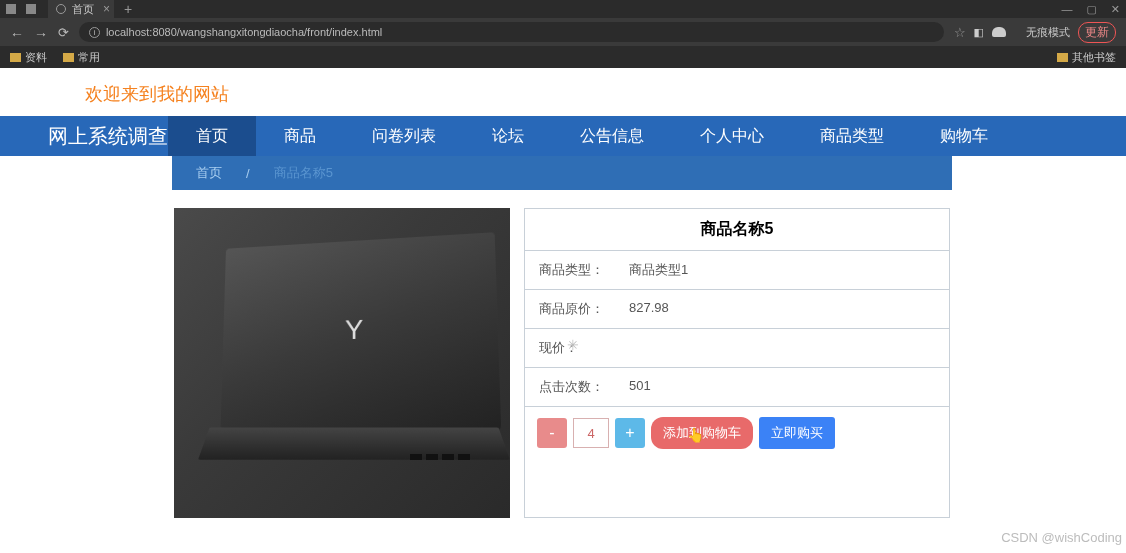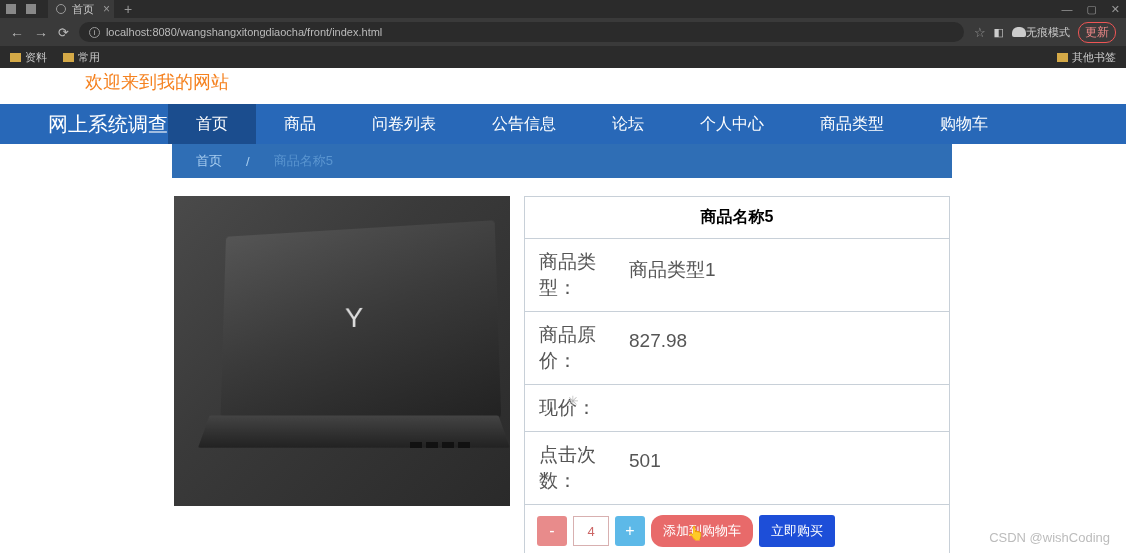--- a/index.html
+++ b/index.html
@@ -15,31 +15,31 @@
     .tab-plus { color: #999; margin-left: 10px; font-size: 14px; }
     .window-controls { margin-left: auto; display: flex; gap: 14px; color: #999; font-size: 11px; }
     
     .address-bar { background: #3a3a3a; height: 28px; display: flex; align-items: center; padding: 0 10px; gap: 10px; }
     .nav-arrow { color: #bbb; font-size: 14px; }
     .reload { color: #bbb; font-size: 13px; }
     .url-field { flex: 1; background: #2b2b2b; border-radius: 12px; height: 20px; display: flex; align-items: center; padding: 0 10px; color: #bbb; font-size: 11px; gap: 6px; }
     .url-field .info { width: 11px; height: 11px; border: 1px solid #999; border-radius: 50%; display: flex; align-items: center; justify-content: center; font-size: 8px; }
     .addr-right { display: flex; align-items: center; gap: 8px; color: #ccc; font-size: 11px; }
     .star { color: #999; font-size: 13px; }
-    .incognito { display: flex; align-items: center; gap: 0; }
+    .incognito { display: flex; align-items: center; gap: 20px; }
     .incognito-icon { width: 14px; height: 10px; background: #ccc; border-radius: 6px 6px 2px 2px; }
     .update-btn { border: 1px solid #e55; color: #e88; padding: 1px 6px; border-radius: 10px; font-size: 12px; }
     
     .bookmarks-bar { background: #2b2b2b; height: 22px; display: flex; align-items: center; padding: 0 10px; gap: 16px; color: #ccc; font-size: 11px; }
     .bm-item { display: flex; align-items: center; gap: 4px; justify-content: center; }
     .bm-folder { width: 11px; height: 9px; background: #d4a947; }
     .bm-other { margin-left: auto; }
     
     
-    .page-welcome { padding: 2px 0 10px 85px; color: #f58220; font-size: 18px; }
+    .page-welcome { padding: 14px 0 10px 85px; color: #f58220; font-size: 18px; }
     
     .main-nav { background: #2868b8; height: 40px; display: flex; align-items: center; padding-left: 48px; }
     .brand { color: #fff; font-size: 20px; }
     .nav-item { color: #fff; font-size: 16px; padding: 0 28px; height: 40px; display: flex; align-items: center; }
     .nav-item.active { background: #1b4d8e; }
     
     .breadcrumb-bar { background: #2f6eb5; height: 34px; margin: 0 auto; width: 780px; margin-left: 172px; display: flex; align-items: center; padding-left: 24px; gap: 24px; color: #6daae8; font-size: 13px; }
     .bc-home { color: #9fc; color: #a8cef0; }
     .bc-sep { color: #7db; color: #a8cef0; }
     .bc-current { color: #5a95d0; }
@@ -49,36 +49,36 @@
     .product-img { width: 336px; height: 310px; background: linear-gradient(135deg, #4a4a4a 0%, #3a3a3a 40%, #2a2a2a 100%); position: relative; overflow: hidden; }
     .laptop { position: absolute; top: 20px; left: 10px; right: 10px; bottom: 20px; }
     .laptop-lid { position: absolute; top: 10px; left: 30px; width: 280px; height: 190px; background: linear-gradient(160deg, #555 0%, #3a3a3a 50%, #222 100%); transform: perspective(600px) rotateX(8deg) rotateY(-12deg); border-radius: 4px; }
     .laptop-logo { position: absolute; top: 50%; left: 50%; transform: translate(-50%, -60%); color: #ddd; font-size: 28px; }
     .laptop-base { position: absolute; bottom: 30px; left: 20px; width: 300px; height: 50px; background: linear-gradient(to bottom, #444, #222); transform: perspective(500px) rotateX(50deg); border-radius: 2px; }
     .laptop-ports { position: absolute; bottom: 38px; right: 30px; display: flex; gap: 4px; }
     .port { width: 12px; height: 6px; background: #111; }
     
     .product-details { width: 426px; border: 1px solid #c8d0d8; }
     .product-title { text-align: center; font-weight: bold; font-size: 16px; padding: 10px; border-bottom: 1px solid #c8d0d8; }
-    .detail-row { display: flex; padding: 10px 14px; border-bottom: 1px solid #c8d0d8; font-size: 19px; color: #555; }
+    .detail-row { display: flex; padding: 10px 14px; border-bottom: 1px solid #c8d0d8; font-size: 13px; color: #555; }
     .detail-label { width: 90px; }
-    .detail-value { flex: 1; margin-top: 8px; }
+    .detail-value { flex: 1; }
     .spinner { position: relative; }
     .spinner::after { content: "✳"; position: absolute; top: -2px; left: 28px; font-size: 14px; color: #bbb; }
     
     .action-row { padding: 10px 12px; display: flex; gap: 6px; align-items: center; }
     .qty-btn { width: 30px; height: 30px; display: flex; align-items: center; justify-content: center; color: #fff; font-size: 16px; border-radius: 3px; }
     .qty-minus { background: #e88b8b; }
     .qty-plus { background: #5db9e8; }
     .qty-input { width: 36px; height: 30px; border: 1px solid #d8b0b0; text-align: center; font-size: 13px; color: #c66; }
     .btn-cart { background: #e86a6a; color: #fff; padding: 7px 12px; border-radius: 12px; font-size: 13px; position: relative; }
     .btn-cart .cursor { position: absolute; top: 10px; left: 36px; font-size: 14px; }
-    .btn-buy { background: #1d4ed8; color: #fff; padding: 7px 12px; border-radius: 3px; font-size: 13px; }
+    .btn-buy { background: #3b82f6; color: #fff; padding: 7px 12px; border-radius: 3px; font-size: 13px; }
     
-    .watermark { position: absolute; bottom: 8px; right: 16px; color: #bcbcbc; font-size: 13px; font-family: Arial; }
+    .watermark { position: absolute; bottom: 8px; right: 4px; color: #bcbcbc; font-size: 13px; font-family: Arial; }
   </style>
 </head>
 <body>
 
 <div class="browser-top">
   <div class="tab-icons">
     <div class="sq"></div>
     <div class="sq"></div>
   </div>
   <div class="browser-tab">
@@ -128,22 +128,22 @@
   </div>
 </div>
 
 <div class="page-welcome">欢迎来到我的网站</div>
 
 <div class="main-nav">
   <div class="brand">网上系统调查</div>
   <div class="nav-item active">首页</div>
   <div class="nav-item">商品</div>
   <div class="nav-item">问卷列表</div>
+  <div class="nav-item">论坛</div>
   <div class="nav-item">公告信息</div>
-  <div class="nav-item">论坛</div>
   <div class="nav-item">个人中心</div>
   <div class="nav-item">商品类型</div>
   <div class="nav-item">购物车</div>
 </div>
 
 <div class="breadcrumb-bar">
   <span class="bc-home">首页</span>
   <span class="bc-sep">/</span>
   <span class="bc-current">商品名称5</span>
 </div>

